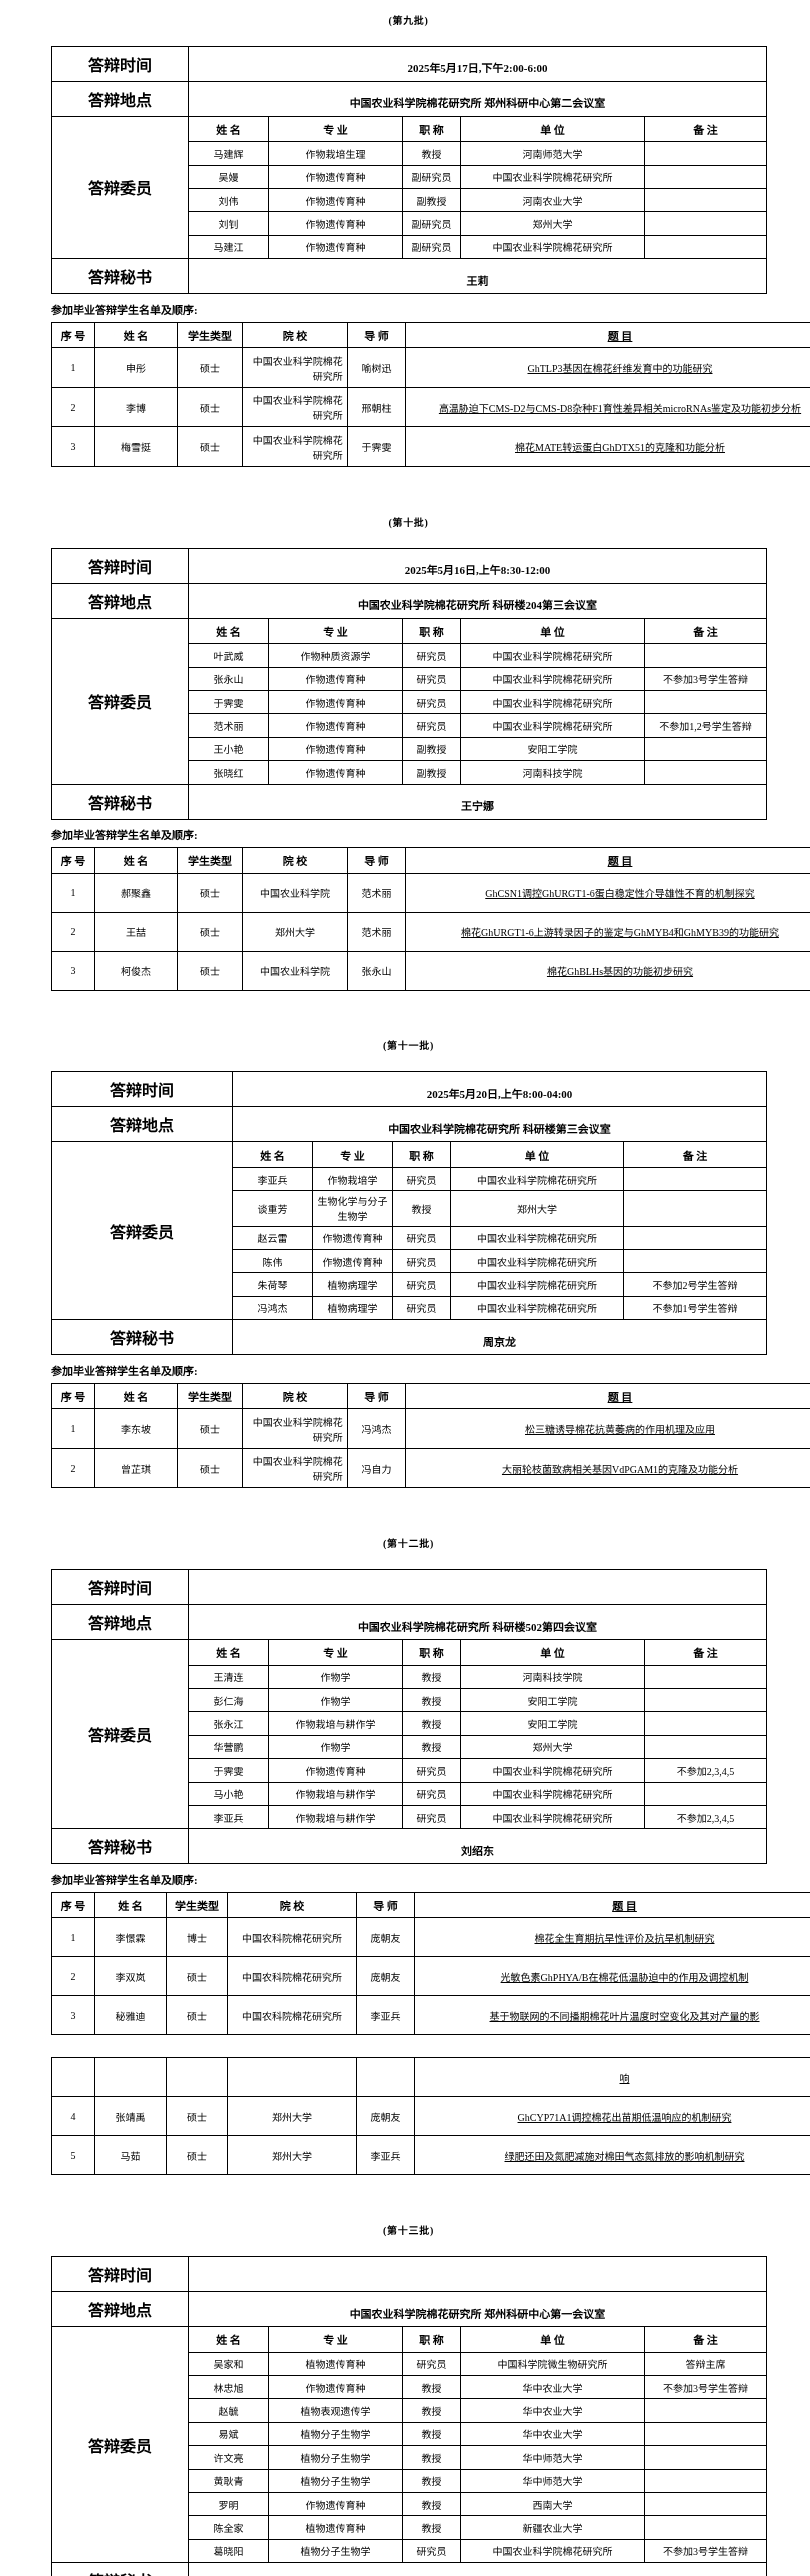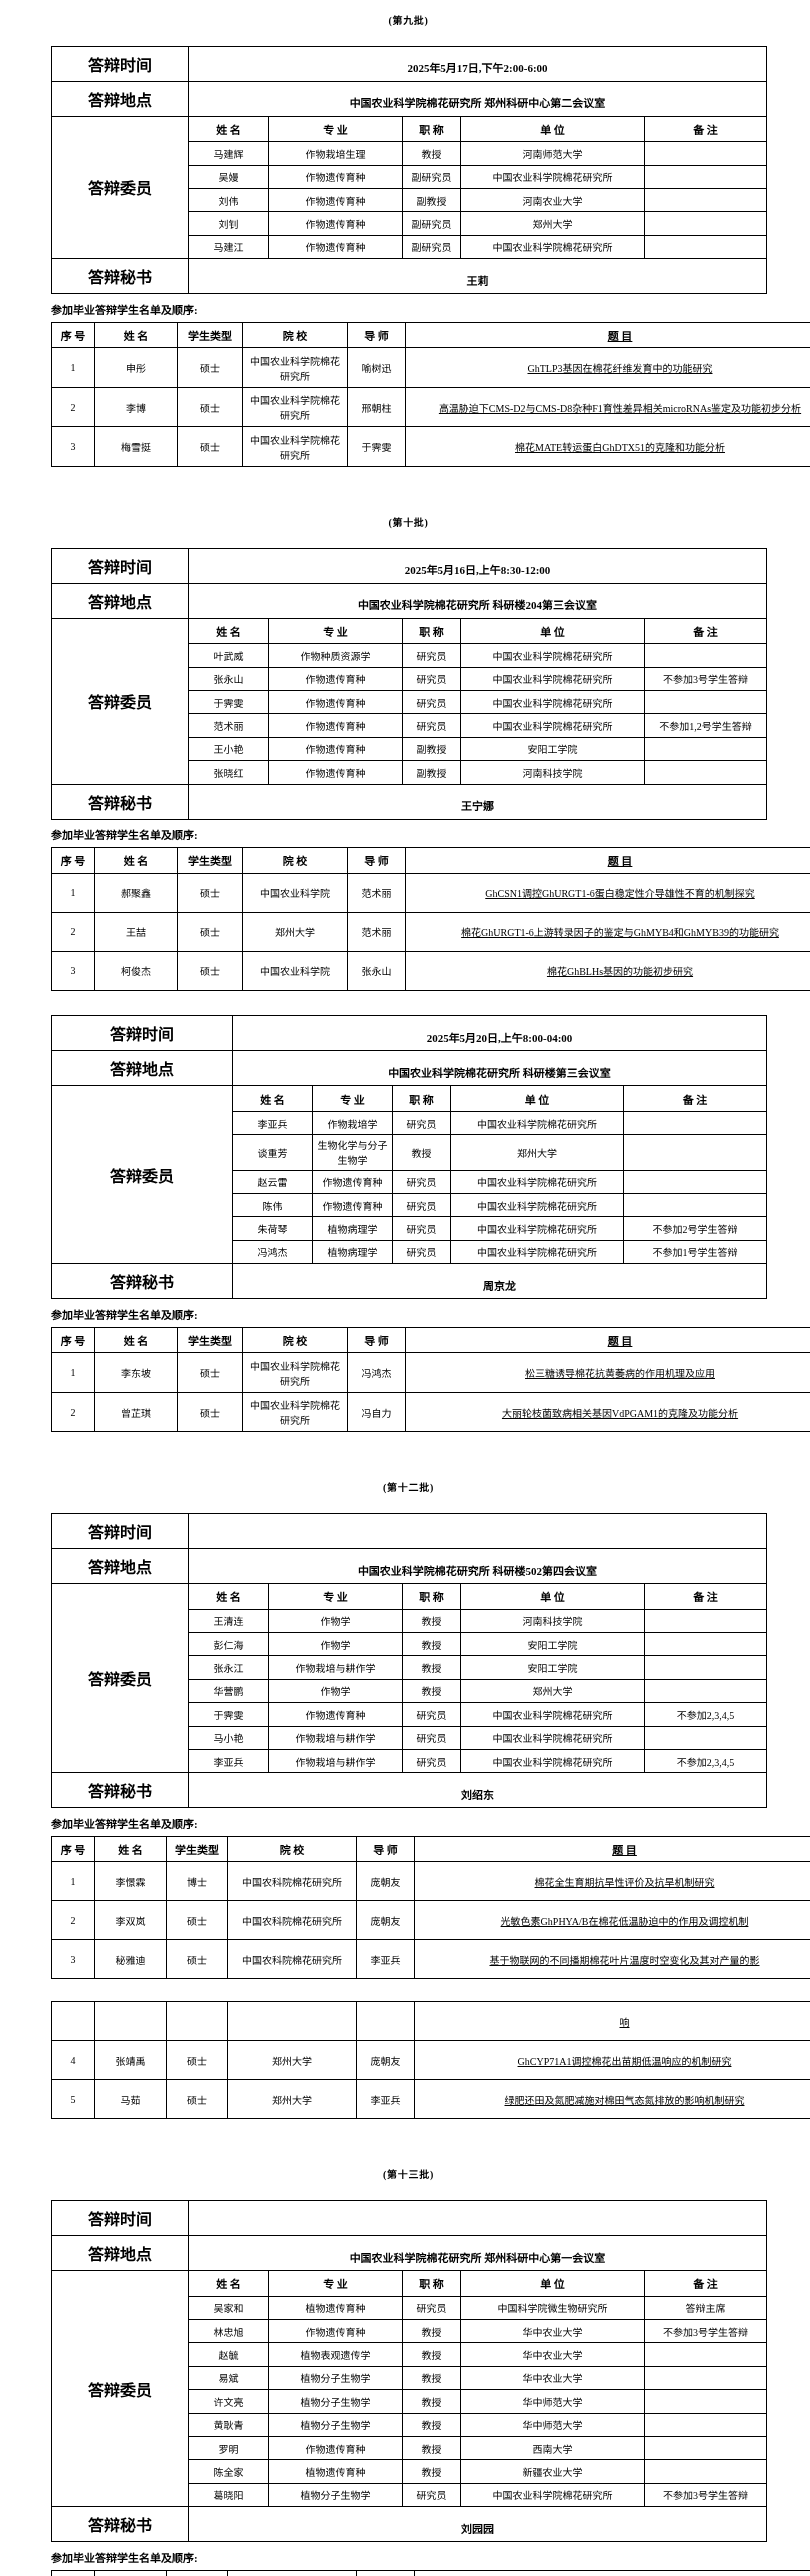--- a/index.html
+++ b/index.html
@@ -67,21 +67,21 @@
   .srow + .srow { border-top: 1.4px solid #000; }
   .scell {
     display: flex; align-items: center; justify-content: center;
     text-align: center; font-size: 10px; padding: 4.3px 4.3px; min-height: 38px;
   }
   .scell:not(:last-child) { border-right: 0.7px solid #000; }
   .srow-header .scell { font-weight: bold; font-size: 11px; min-height: 24.6px; padding: 2.9px 4.3px; }
   .col-no      { flex: 0 0 43px; }
   .col-name    { flex: 0 0 83px; }
   .col-type    { flex: 0 0 65px; }
-  .col-school  { flex: 0 0 105px; }
+  .col-school  { flex: 0 0 105px; text-align: right; }
   .col-advisor { flex: 0 0 58px; }
   .col-topic   { flex: 1; text-decoration: underline; }
 
   
   .wide-school .col-name   { flex-basis: 72px; }
   .wide-school .col-type   { flex-basis: 61px; }
   .wide-school .col-school { flex-basis: 129px; }
 
   
   .continuation { margin-top: 22px; }
@@ -296,20 +296,21 @@
           <div class="scell col-type">硕士</div>
           <div class="scell col-school">中国农业科学院</div>
           <div class="scell col-advisor">张永山</div>
           <div class="scell col-topic">棉花GhBLHs基因的功能初步研究</div>
         </div>
       </div>
   </section>
   <div class="batch-gap"></div>
 
   <section class="batch">
+    <h2 class="batch-title">(第十一批)</h2>
     <div class="main-table label-wide">
       <div class="trow">
         <div class="label-cell">答辩时间</div>
         <div class="value-cell">2025年5月20日,上午8:00-04:00</div>
       </div>
       <div class="trow">
         <div class="label-cell">答辩地点</div>
         <div class="value-cell">中国农业科学院棉花研究所 科研楼第三会议室</div>
       </div>
       <div class="trow">

